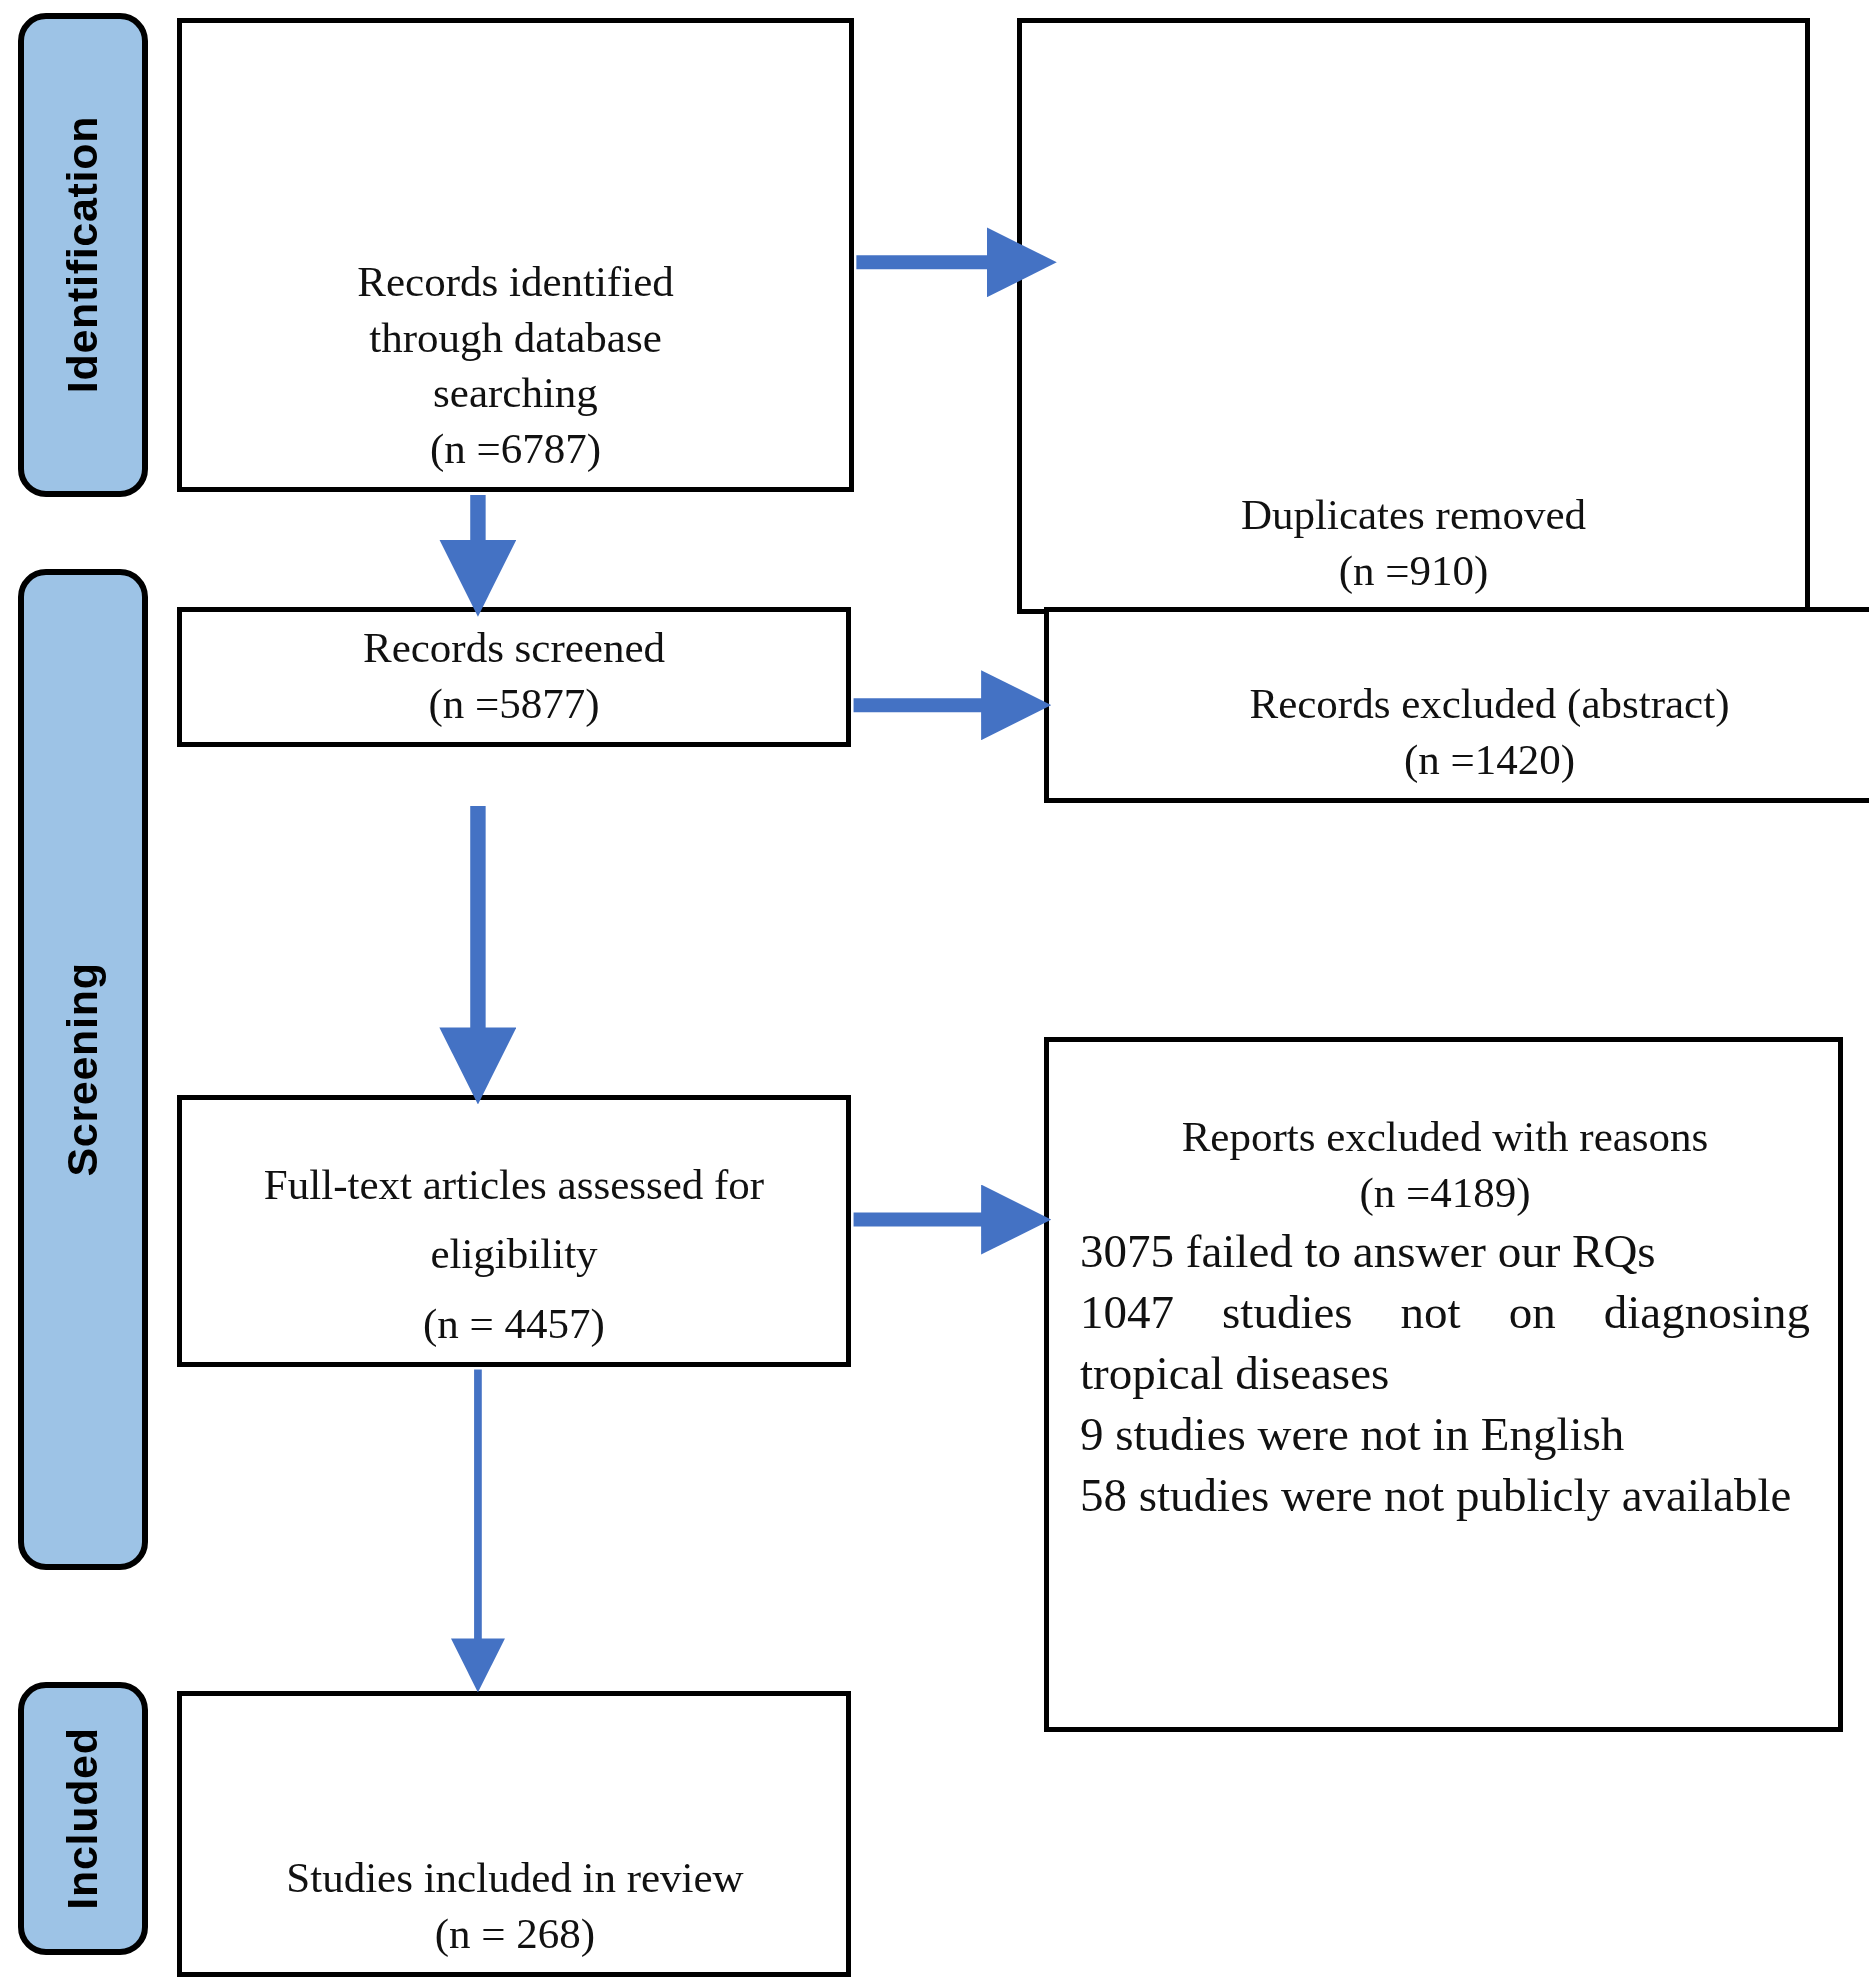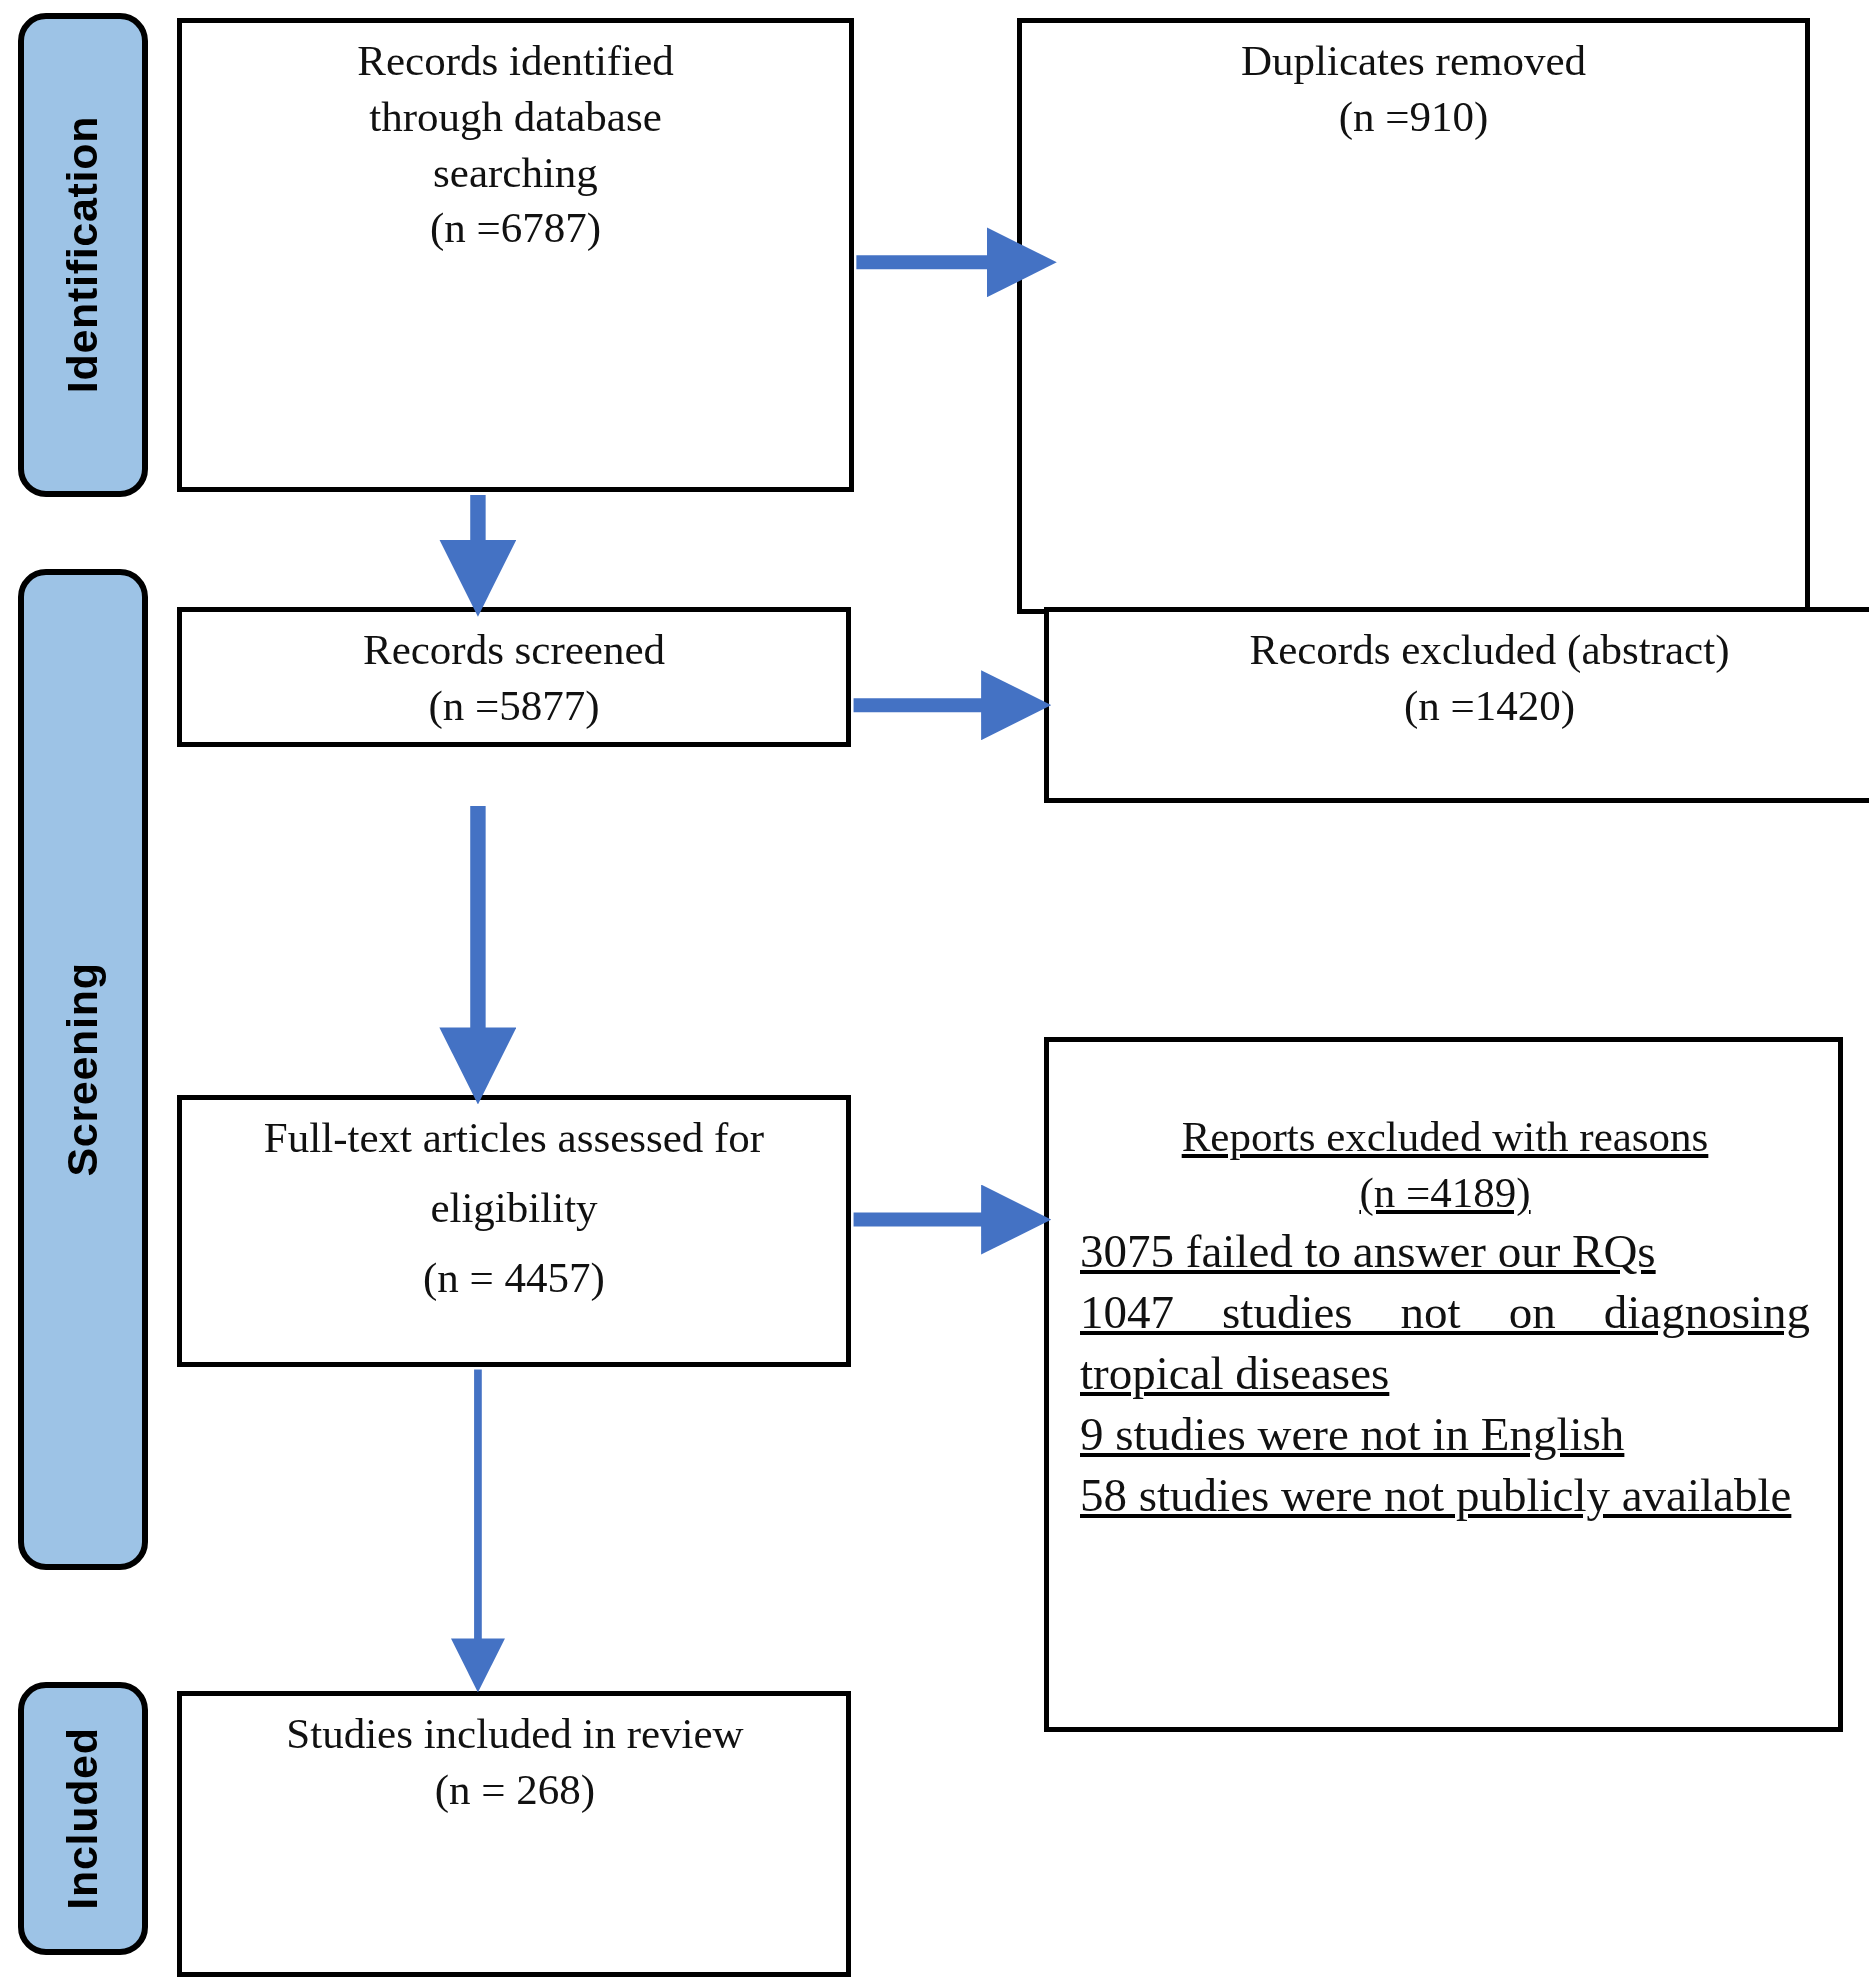--- a/index.html
+++ b/index.html
@@ -34,21 +34,21 @@
   }
   
   .box{
     position:absolute;
     background:#ffffff;
     border:5.6px solid #000000;
     box-sizing:border-box;
     display:flex;
     flex-direction:column;
     align-items:center;
-    justify-content:flex-start;
+    justify-content:flex-end;
     padding:9.8px 18px;
   }
   .box .line{
     font-size:43px;
     line-height:1.30;
     color:#111111;
     text-align:center;
     white-space:nowrap;
   }
   .box.justify{
@@ -115,21 +115,21 @@
     <div class="line">Records excluded (abstract)</div>
     <div class="line">(n =1420)</div>
   </div>
 
   <div class="box" style="left:177px;top:1095px;width:674px;height:272px;gap:14px;">
     <div class="line">Full-text articles assessed for</div>
     <div class="line">eligibility</div>
     <div class="line">(n = 4457)</div>
   </div>
 
-  <div class="box justify" style="left:1044px;top:1037px;width:799px;height:695px;padding:67px 28px 28px 31px;text-decoration:underline;">
+  <div class="box justify" style="left:1044px;top:1037px;width:799px;height:695px;padding:67px 28px 28px 31px;">
     <div class="hdr">Reports excluded with reasons</div>
     <div class="hdr">(n =4189)</div>
     <div class="just" style="text-align:left;">3075 failed to answer our RQs</div>
     <div class="just">1047 studies not on diagnosing tropical diseases</div>
     <div class="just" style="text-align:left;">9 studies were not in English</div>
     <div class="just">58 studies were not publicly available</div>
   </div>
 
   <div class="box" style="left:177px;top:1691px;width:674px;height:286px;padding-left:20px;">
     <div class="line">Studies included in review</div>

